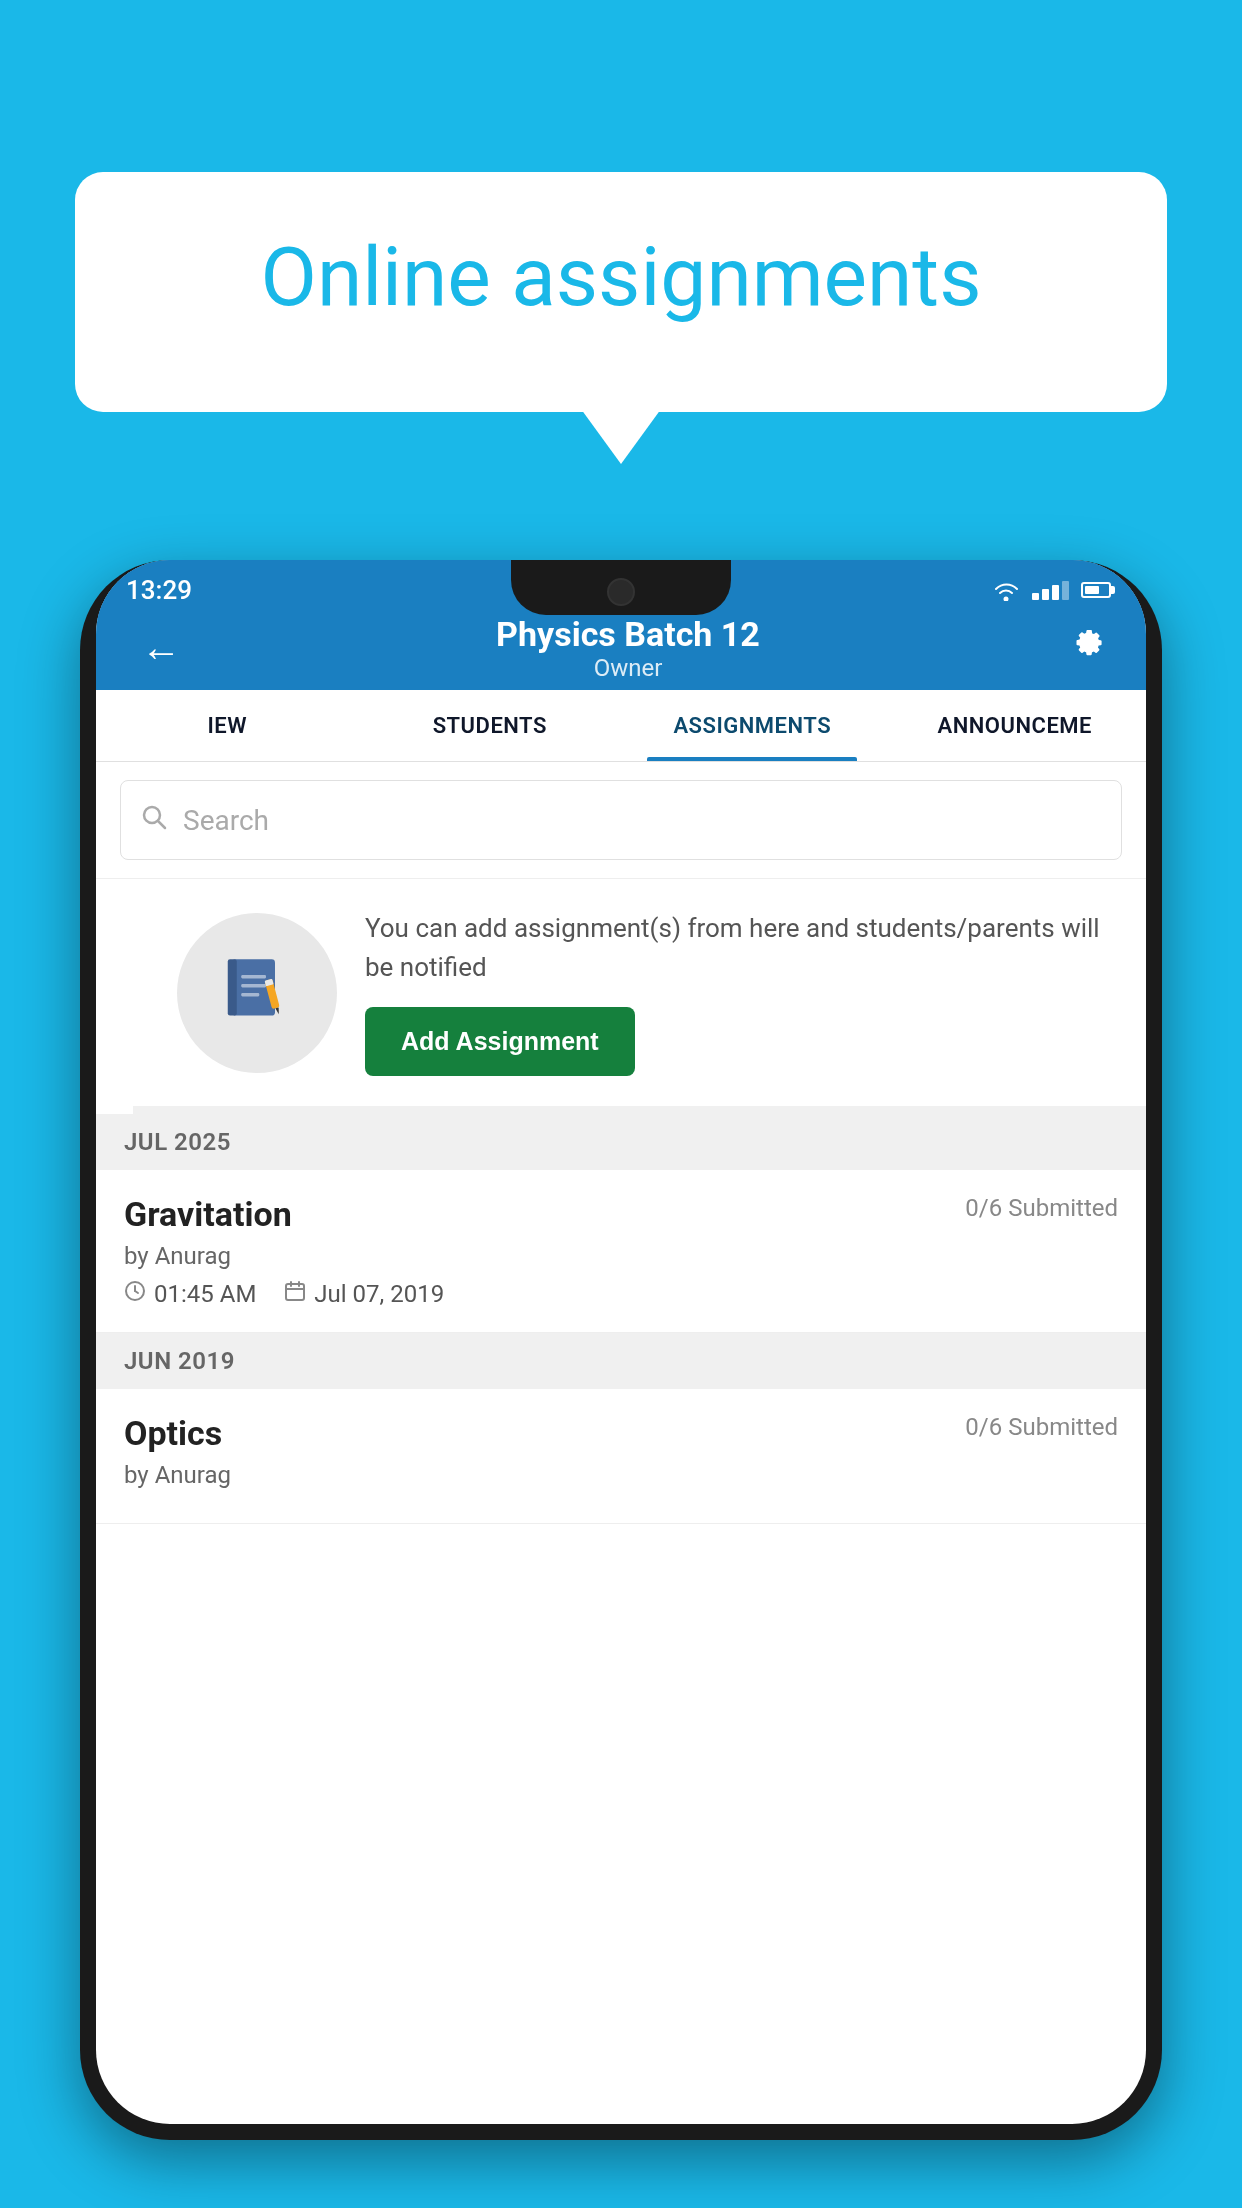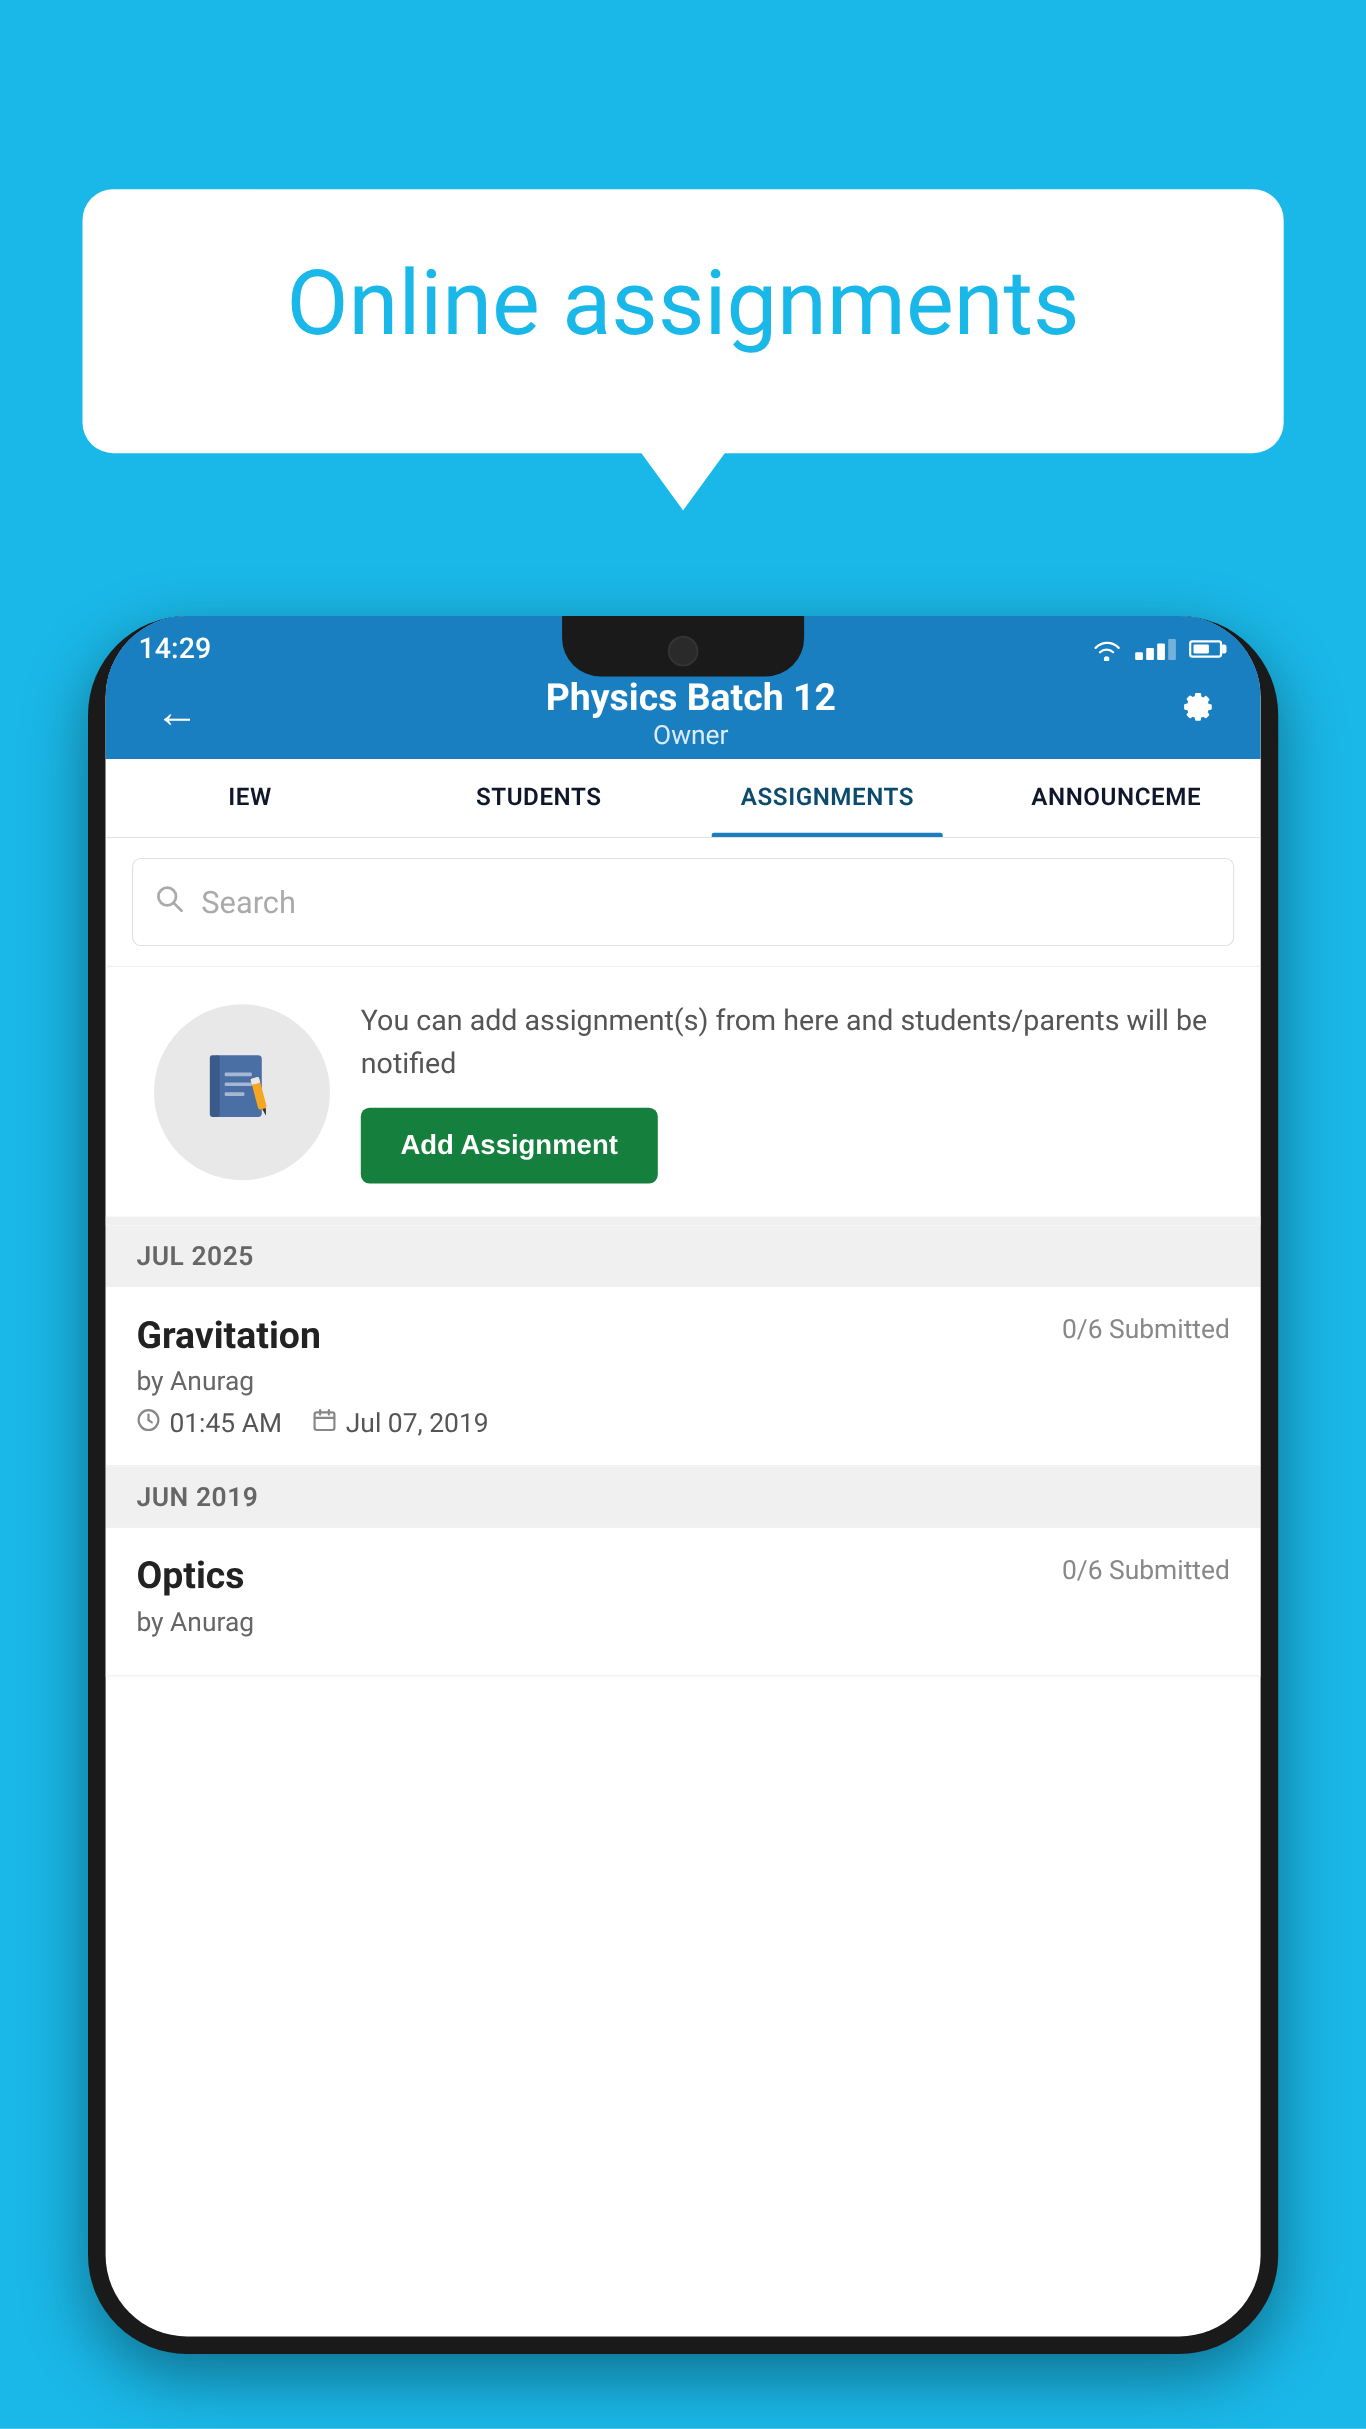--- a/index.html
+++ b/index.html
@@ -284,20 +284,21 @@
     }
 
     
     .add-assignment-promo {
       display: flex;
       align-items: center;
       padding: 30px 44px;
       background: white;
       border-bottom: 8px solid #f0f0f0;
       gap: 28px;
+      margin-left: 37px;
     }
 
     .notebook-icon-circle {
       width: 160px;
       height: 160px;
       min-width: 160px;
       background: #e8e8e8;
       border-radius: 50%;
       display: flex;
       align-items: center;
@@ -402,21 +403,21 @@
 <div class="phone-wrapper">
   <div class="phone">
 
     <div class="phone-notch">
       <div class="phone-camera"></div>
     </div>
 
     <div class="screen">
 
       <div class="status-bar">
-        <span class="status-time">14:29</span>
+        <span class="status-time">13:29</span>
         <div class="status-icons">
 
           <svg width="28" height="22" viewBox="0 0 28 22" fill="white">
             <path d="M14 18l3 3-3-3z"></path>
             <path d="M14 18l3.5 3.5-3.5-3.5z"></path>
             <circle cx="14" cy="20" r="2.5" fill="white"></circle>
             <path d="M8 14c1.5-1.5 3.7-2.5 6-2.5s4.5 1 6 2.5" stroke="white" stroke-width="2" fill="none" stroke-linecap="round"></path>
             <path d="M4 10c2.8-2.8 6.6-4.5 10.5-4.5s7.7 1.7 10.5 4.5" stroke="white" stroke-width="2" fill="none" stroke-linecap="round"></path>
           </svg>
 

